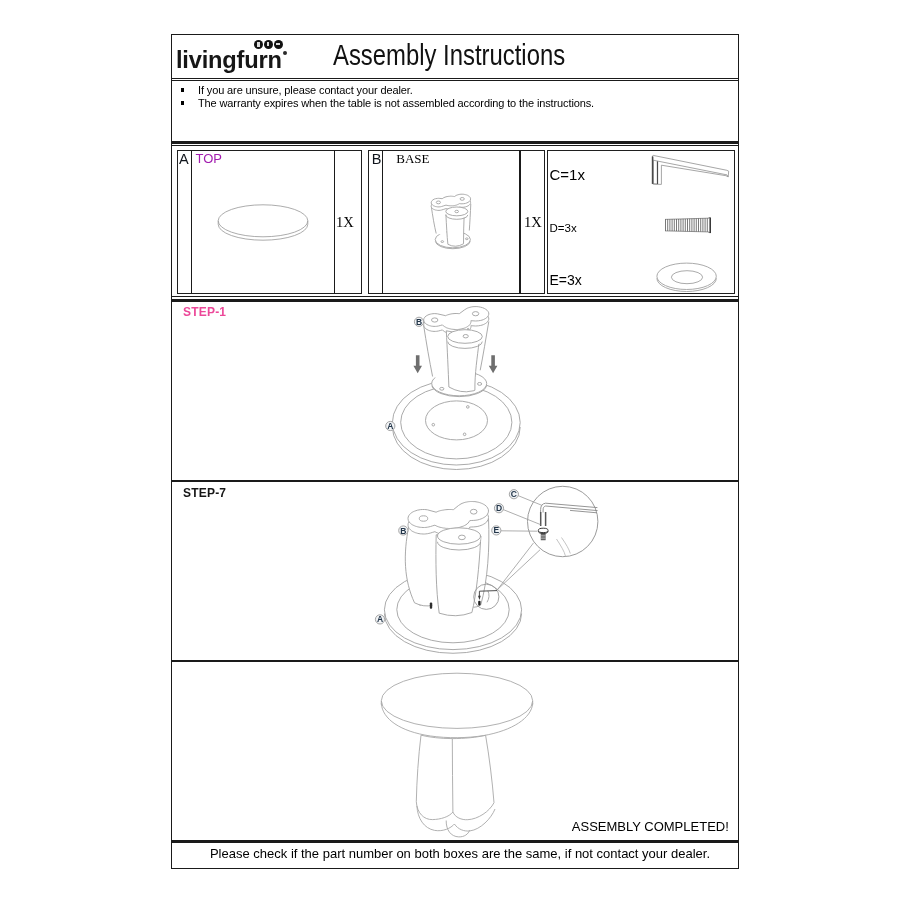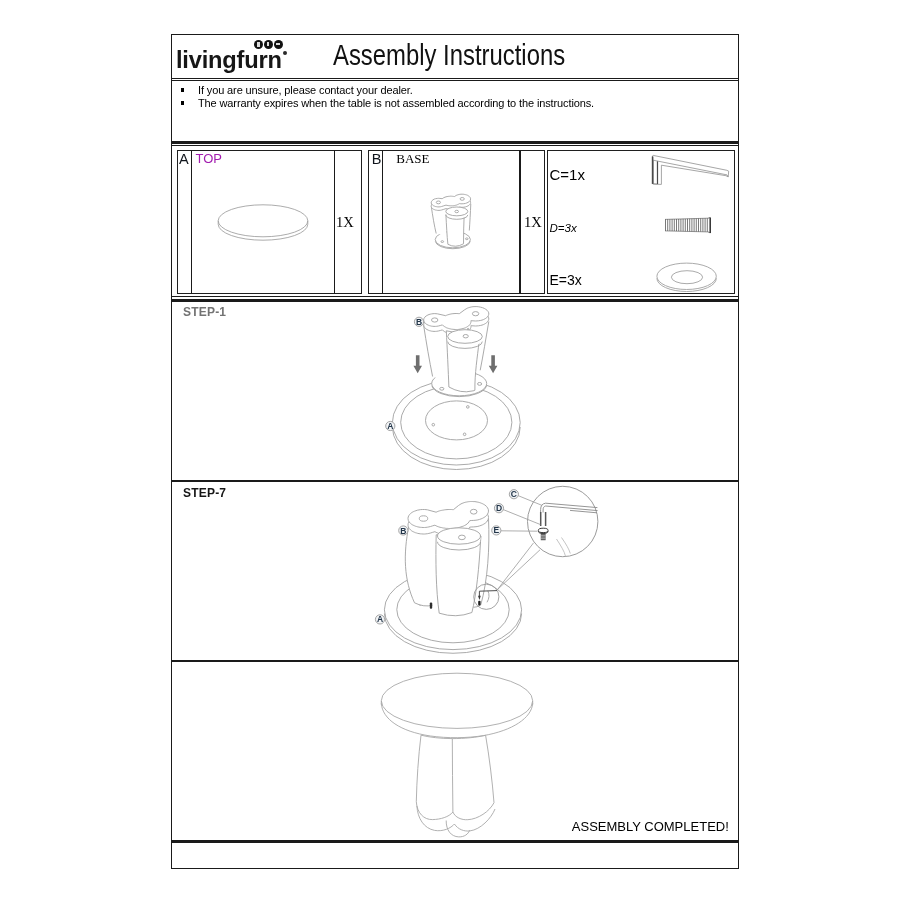--- a/index.html
+++ b/index.html
@@ -80,30 +80,31 @@
 <div class="abs" style="left:336px;top:214.4px;font-family:'Liberation Serif',serif;font-size:14.5px;color:#000;">1X</div>
 
 <div class="abs" style="left:371.7px;top:151.4px;font-size:14.5px;color:#10151c;">B</div>
 
 <div class="abs" style="left:387.3px;top:151px;font-family:'Liberation Serif',serif;font-size:13px;color:#000;margin-left:9px;">BASE</div>
 
 <div class="abs" style="left:524px;top:214.4px;font-family:'Liberation Serif',serif;font-size:14.5px;color:#000;">1X</div>
 
 <div class="abs" style="left:549.5px;top:166px;font-size:15px;color:#000;">C=1x</div>
 
-<div class="abs" style="left:549.5px;top:222.2px;font-size:11.5px;color:#000;font-style:italic;">D=3x</div>
+<div class="abs" style="left:549.5px;top:222.2px;font-size:11.5px;color:#000;">D=3x</div>
 
 <div class="abs" style="left:549.5px;top:272.2px;font-size:14px;color:#000;">E=3x</div>
 
-<div class="abs" style="left:183px;top:305.2px;font-size:12px;font-weight:bold;color:#737373;letter-spacing:0.2px;">STEP-1</div>
+<div class="abs" style="left:183px;top:305.2px;font-size:12px;font-weight:bold;color:#ec4899;letter-spacing:0.2px;">STEP-1</div>
 
 <div class="abs" style="left:183px;top:485.8px;font-size:12px;font-weight:bold;color:#161616;letter-spacing:0.2px;">STEP-7</div>
 
 <div class="abs" style="left:571.8px;top:818.8px;white-space:nowrap;font-size:13px;color:#000;">ASSEMBLY COMPLETED!</div>
 
+<div class="abs" style="left:177px;top:845.9px;width:566px;text-align:center;font-size:13px;color:#000;">Please check if the part number on both boxes are the same, if not contact your dealer.</div>
 
 <svg class="abs" style="left:0;top:0;" width="912" height="912" viewBox="0 0 912 912" fill="none">
 
   <g stroke="#a3a3a3" stroke-width="0.9" fill="none">
     <ellipse cx="263" cy="220.8" rx="44.8" ry="16"></ellipse>
     <path d="M218.2,224.2 A44.8,16 0 0 0 307.8,224.2"></path>
     <path d="M218.2,220.8 L218.2,224.2 M307.8,220.8 L307.8,224.2"></path>
   </g>
 
   <g stroke="#a3a3a3" stroke-width="0.9" fill="none">

